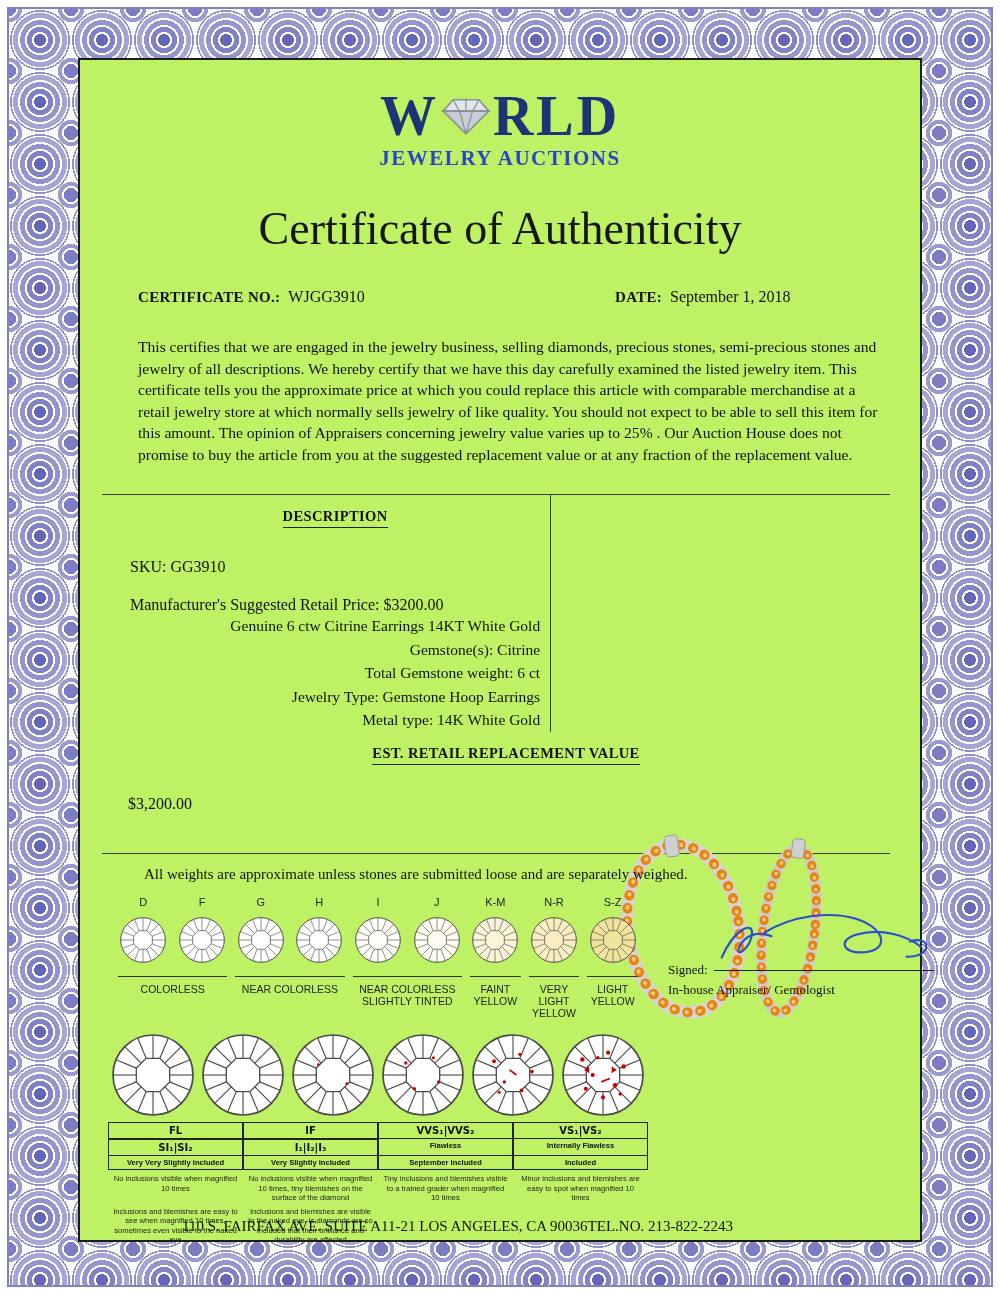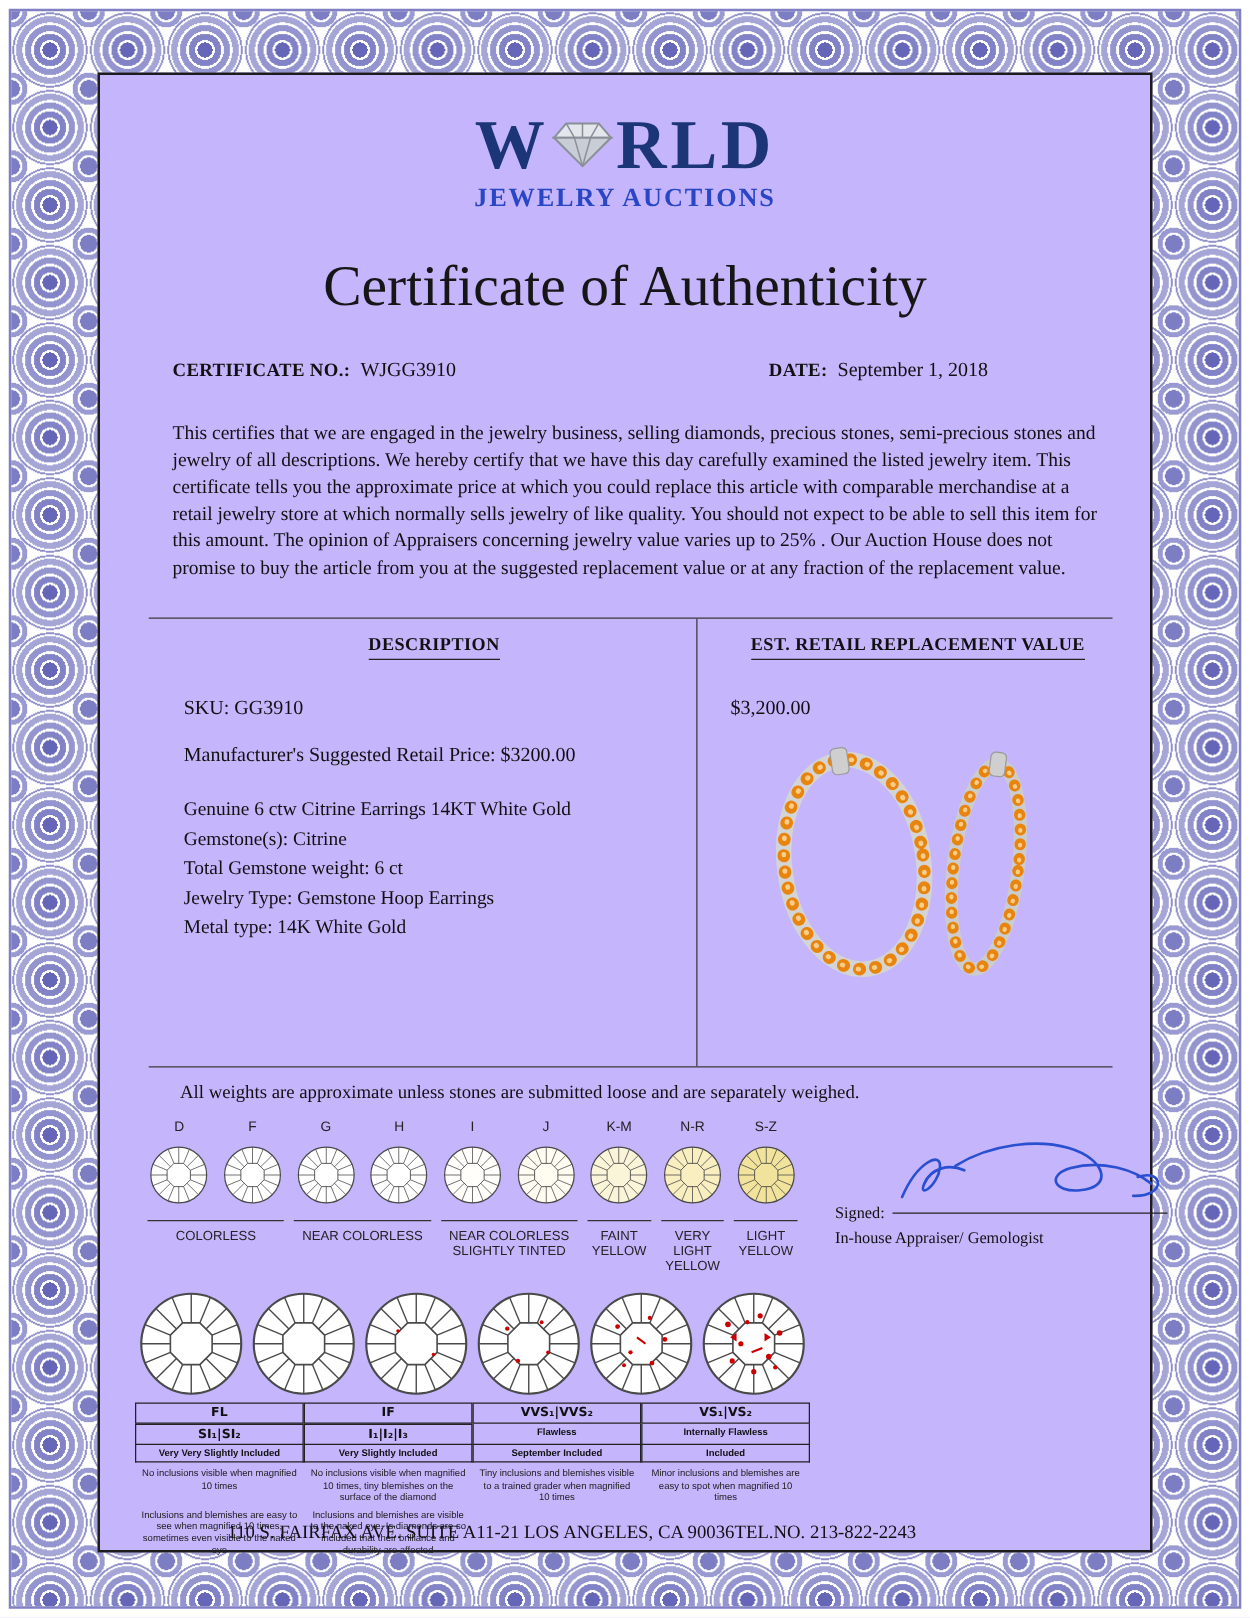--- a/index.html
+++ b/index.html
@@ -4,44 +4,44 @@
 <style>
   html,body{margin:0;padding:0;background:#fff;}
   .page{position:relative;width:1000px;height:1294px;background:#fff;overflow:hidden;font-family:"Liberation Serif",serif;color:#111;}
   
   .lace{position:absolute;inset:7px;background-color:#fff;border:2px solid #8080c2;
     background-image:
       radial-gradient(circle, #6666b8 0 6px, #ffffff 6px 8px, #8282c6 8px 13px, #ffffff 13px 15px, #9494ce 15px 20px, #ffffff 20px 22px, #a6a6d6 22px 27px, #ffffff 27px 28.5px, #8f8fc9 28.5px 30px, rgba(0,0,0,0) 30px),
       radial-gradient(circle, #7d7dc4 0 7px, #ffffff 7px 9px, #9a9ad2 9px 13px, rgba(0,0,0,0) 13px);
     background-size:62px 62px,62px 62px;
     background-position:0 0,31px 31px;}
-  .inner{position:absolute;left:78px;right:78px;top:58px;bottom:52px;background:#c4b5fd;border:2px solid #1c1c1c;}
+  .inner{position:absolute;left:78px;right:78px;top:58px;bottom:52px;background:#bef264;border:2px solid #1c1c1c;}
   
   .logo-block{position:absolute;top:28px;left:0;width:100%;text-align:center;}
   .logo-word{font-size:56px;font-weight:bold;color:#1c3577;letter-spacing:3px;line-height:1;}
   .logo-gem{width:52px;height:44px;vertical-align:-3px;margin:0 1px;}
   .logo-sub{margin-top:2px;font-size:21px;font-weight:bold;color:#2946c4;letter-spacing:1.5px;}
   
   .title{position:absolute;top:142px;left:0;width:100%;text-align:center;font-size:46px;font-weight:400;color:#161616;}
   
   .cert-row{position:absolute;top:228px;left:58px;right:44px;font-size:16px;}
   .lbl{font-weight:bold;font-size:15px;letter-spacing:.3px;}
   .date-group{position:absolute;left:477px;top:0;}
   .cert-row .val{margin-left:8px;}
   
   .body-text{position:absolute;top:276px;left:58px;right:42px;font-size:15.6px;line-height:21.5px;text-align:left;}
   
-  .table{position:absolute;top:434px;left:39px;right:30px;height:358px;border-top:1.5px solid #3a3a3a;border-bottom:1.5px solid #3a3a3a;display:flex;}
+  .table{position:absolute;top:434px;left:22px;right:30px;height:358px;border-top:1.5px solid #3a3a3a;border-bottom:1.5px solid #3a3a3a;display:flex;flex-direction:column;}
   .col-desc{width:57%;border-right:1.5px solid #3a3a3a;padding:13px 10px 0 28px;box-sizing:border-box;}
   .col-value{flex:1;padding:13px 6px 0 26px;box-sizing:border-box;position:relative;}
   .th{text-align:center;font-weight:bold;font-size:14.5px;letter-spacing:.4px;}
   .th span{display:inline-block;border-bottom:1.5px solid #222;padding-bottom:2px;}
   .sku{margin-top:30px;font-size:16px;}
   .msrp{margin-top:20px;font-size:16px;}
-  .details{margin-top:22px;font-size:15.5px;line-height:23.5px;}
+  .details{font-size:15.5px;line-height:23.5px;text-align:right;}
   .value{margin-top:30px;font-size:16px;}
   .earrings{position:absolute;top:70px;right:4px;width:300px;height:230px;}
   
   .note{position:absolute;top:806px;left:64px;font-size:15px;}
   
   .color-chart{position:absolute;top:836px;left:34px;width:528px;font-family:"Liberation Sans",sans-serif;}
   .grades-row,.diamond-row,.labels-row{display:grid;grid-template-columns:repeat(9,1fr);}
   .grades-row{font-size:11px;color:#222;text-align:center;}
   .diamond-row{margin-top:8px;}
   .diamond-row svg{width:48px;height:48px;display:block;margin:0 auto;}

